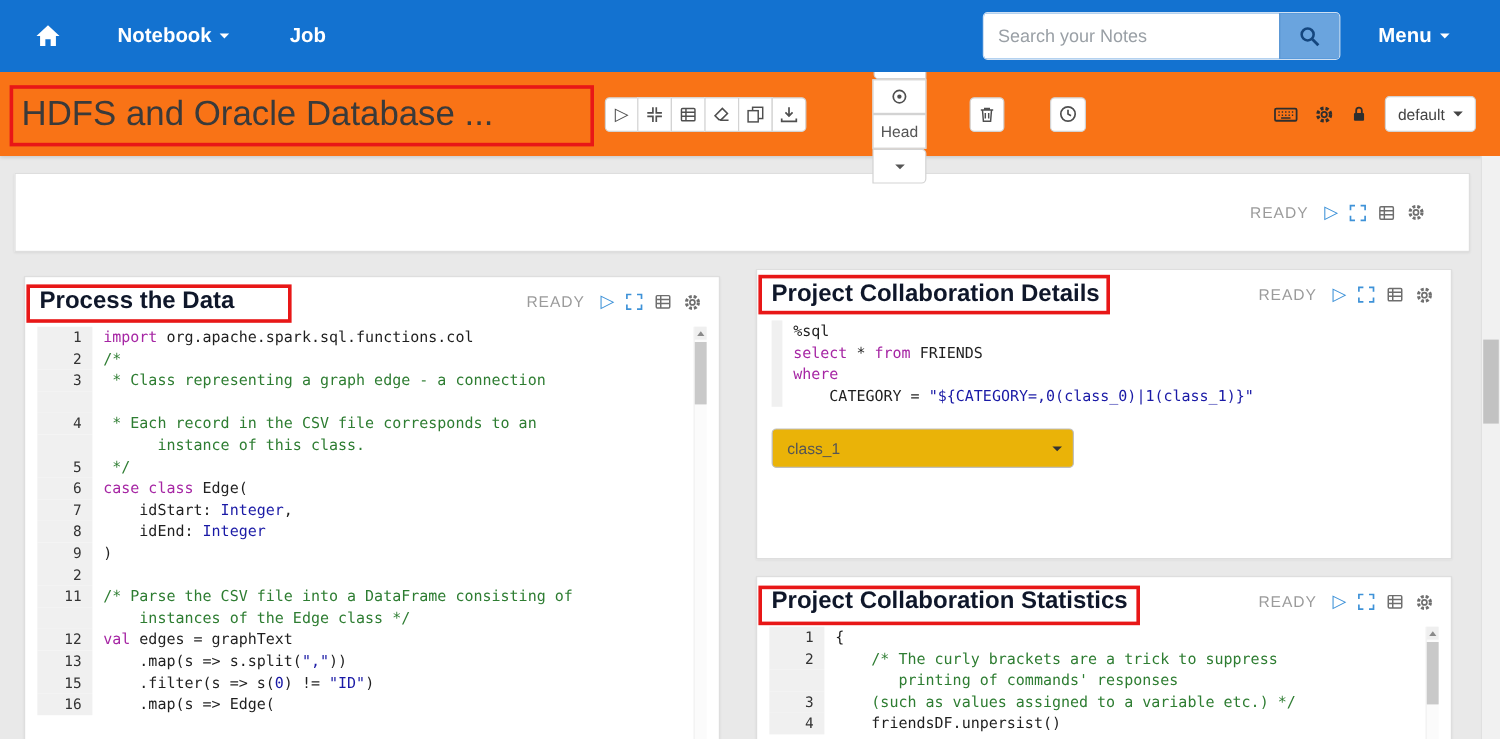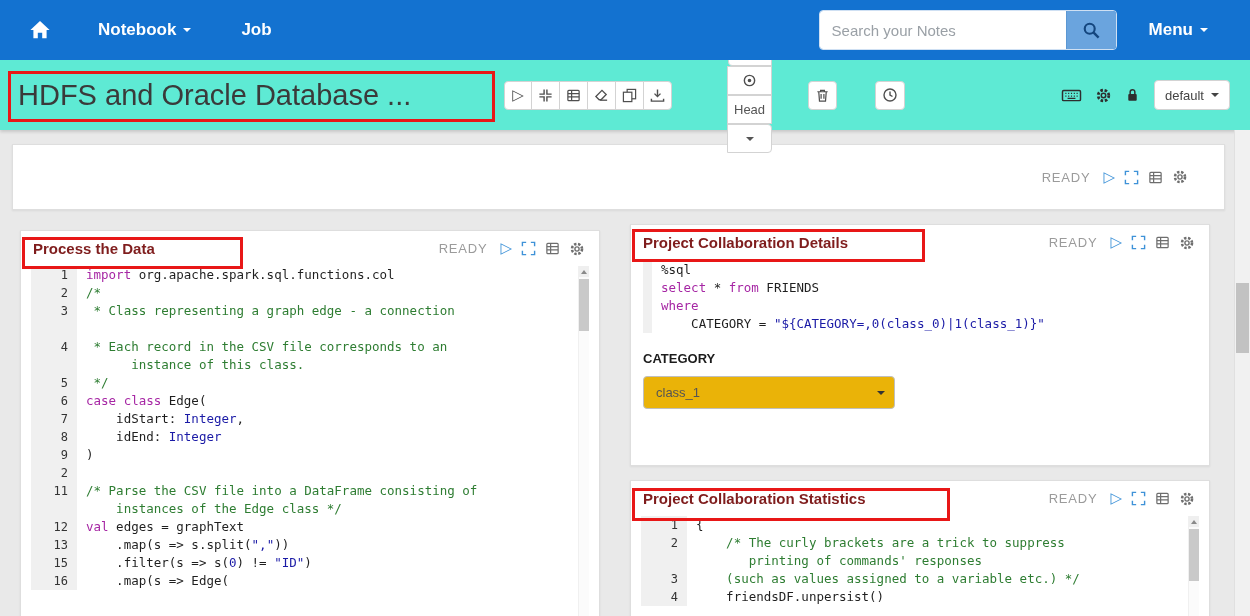--- a/index.html
+++ b/index.html
@@ -14,21 +14,21 @@
   .nav-notebook{margin-left:46px;}
   .nav-job{margin-left:50px;}
   .search-group{margin-left:auto;display:flex;height:40px;border-radius:4px;overflow:hidden;border:1px solid #cfe0f3;}
   .search-input{width:246px;height:38px;border:none;outline:none;padding:0 12px;font-size:15px;color:#333;font-family:inherit;}
   .search-input::placeholder{color:#9aa0a6;}
   .search-btn{width:50px;background:#6aa4de;border:none;border-left:1px solid #5b97d3;color:#14467e;display:flex;align-items:center;justify-content:center;cursor:pointer;}
   .nav-menu{margin-left:32px;margin-right:42px;}
   .caret{width:0;height:0;border-left:4px solid transparent;border-right:4px solid transparent;border-top:4px solid currentColor;display:inline-block;margin-left:7px;}
 
   
-  .titlebar{position:absolute;left:0;top:60px;width:100%;height:70px;background:#5eead4;box-shadow:0 2px 3px rgba(0,0,0,0.14);display:flex;align-items:center;padding:0 20px 0 18px;z-index:4;}
+  .titlebar{position:absolute;left:0;top:60px;width:100%;height:70px;background:#f97316;box-shadow:0 2px 3px rgba(0,0,0,0.14);display:flex;align-items:center;padding:0 20px 0 18px;z-index:4;}
   .note-title{font-size:29px;font-weight:500;color:#3a3a3a;white-space:nowrap;width:472px;overflow:hidden;cursor:text;}
   .btn{height:29px;min-width:28px;background:#fff;border:1px solid #d3d3d3;color:#4f4f4f;display:inline-flex;align-items:center;justify-content:center;padding:0 6px;cursor:pointer;font-family:inherit;font-size:13px;}
   .btn-group{display:inline-flex;}
   .btn-group .btn+.btn{margin-left:-1px;}
   .btn-group .btn:first-child{border-radius:4px 0 0 4px;}
   .btn-group .btn:last-child{border-radius:0 4px 4px 0;}
   .btn.solo{border-radius:4px;}
   .tb-g1{margin-left:14px;}
   .tb-g2{margin-left:56px;flex-direction:column;}
   .tb-trash{margin-left:36px;}
@@ -40,21 +40,21 @@
   .play-glyph{font-family:"DejaVu Sans",sans-serif;font-size:15px;line-height:1;}
 
   
   .main{position:absolute;left:0;top:130px;width:1234px;height:486px;overflow:hidden;}
   .card{position:absolute;background:#fff;border:1px solid #dedede;box-shadow:0 1px 2px rgba(0,0,0,0.07);}
   .card-p0{left:12px;top:14px;width:1213px;height:66px;display:flex;align-items:center;justify-content:flex-end;padding-right:36px;}
   .card-p1{left:20px;top:100px;width:580px;height:400px;}
   .card-p2{left:630px;top:94px;width:580px;height:242px;}
   .card-p3{left:630px;top:350px;width:580px;height:250px;}
   .p-header{display:flex;align-items:center;justify-content:space-between;padding:9px 14px 7px 12px;}
-  .p-title{font-size:15px;font-weight:700;color:#7f1d1d;white-space:nowrap;}
+  .p-title{font-size:20px;font-weight:700;color:#0f172a;white-space:nowrap;}
   .controls{display:flex;align-items:center;gap:9px;}
   .status{font-size:13px;color:#9b9b9b;letter-spacing:0.8px;margin-right:4px;}
   .ctrl{display:inline-flex;cursor:pointer;}
   .ctrl.blue{color:#3e92d8;}
   .ctrl.gray{color:#6e6e6e;}
 
   
   .editor-wrap{position:relative;margin:2px 10px 0 10px;overflow:hidden;}
   .card-p1 .editor-wrap{height:352px;}
   .card-p3 .editor-wrap{height:200px;}
@@ -389,21 +389,20 @@
             <span class="code-text"><span class="tok-kw">select</span><span class="tok-pl"> * </span><span class="tok-kw">from</span><span class="tok-pl"> FRIENDS</span></span>
           </div>
           <div class="code-row">
             <span class="code-text"><span class="tok-kw">where</span></span>
           </div>
           <div class="code-row">
             <span class="code-text"><span class="tok-pl">    CATEGORY = </span><span class="tok-st">"${CATEGORY=,0(class_0)|1(class_1)}"</span></span>
           </div>
         </div>
       <div class="form-area">
-        <div class="form-label">CATEGORY</div>
         <div class="select">
           <span>class_1</span>
           <span class="caret"></span>
         </div>
       </div>
     </section>
 
     <section class="card card-p3">
       <header class="p-header">
         <h2 class="p-title">Project Collaboration Statistics</h2>

